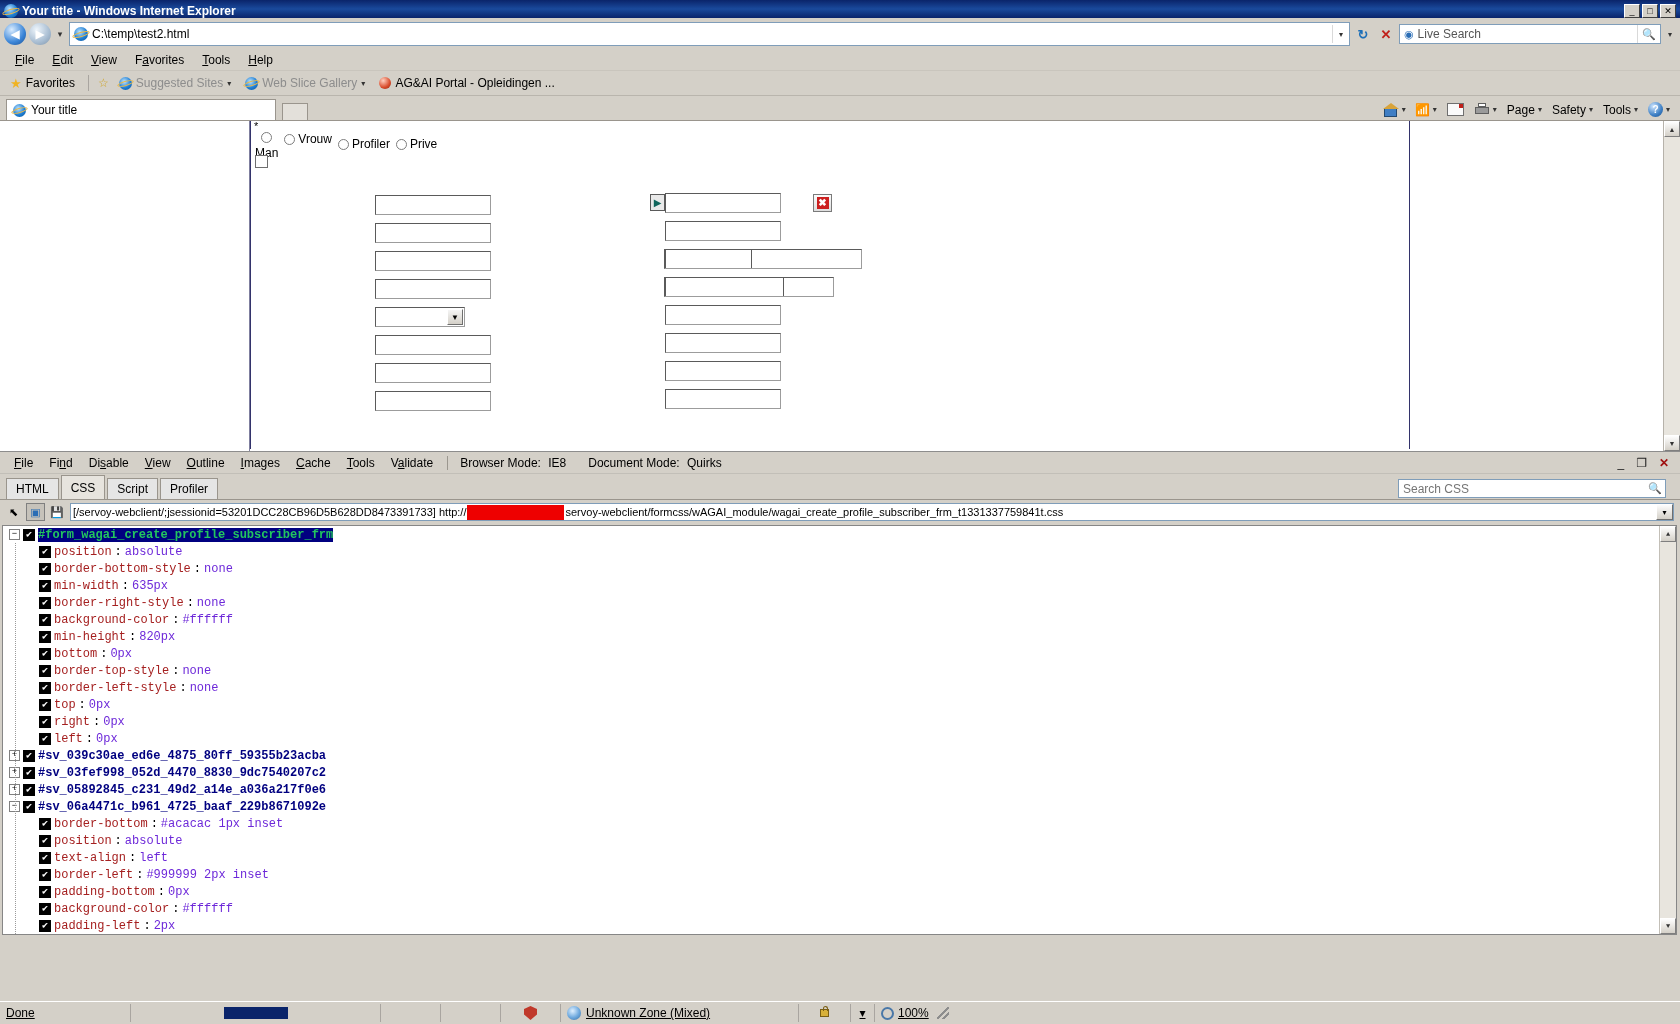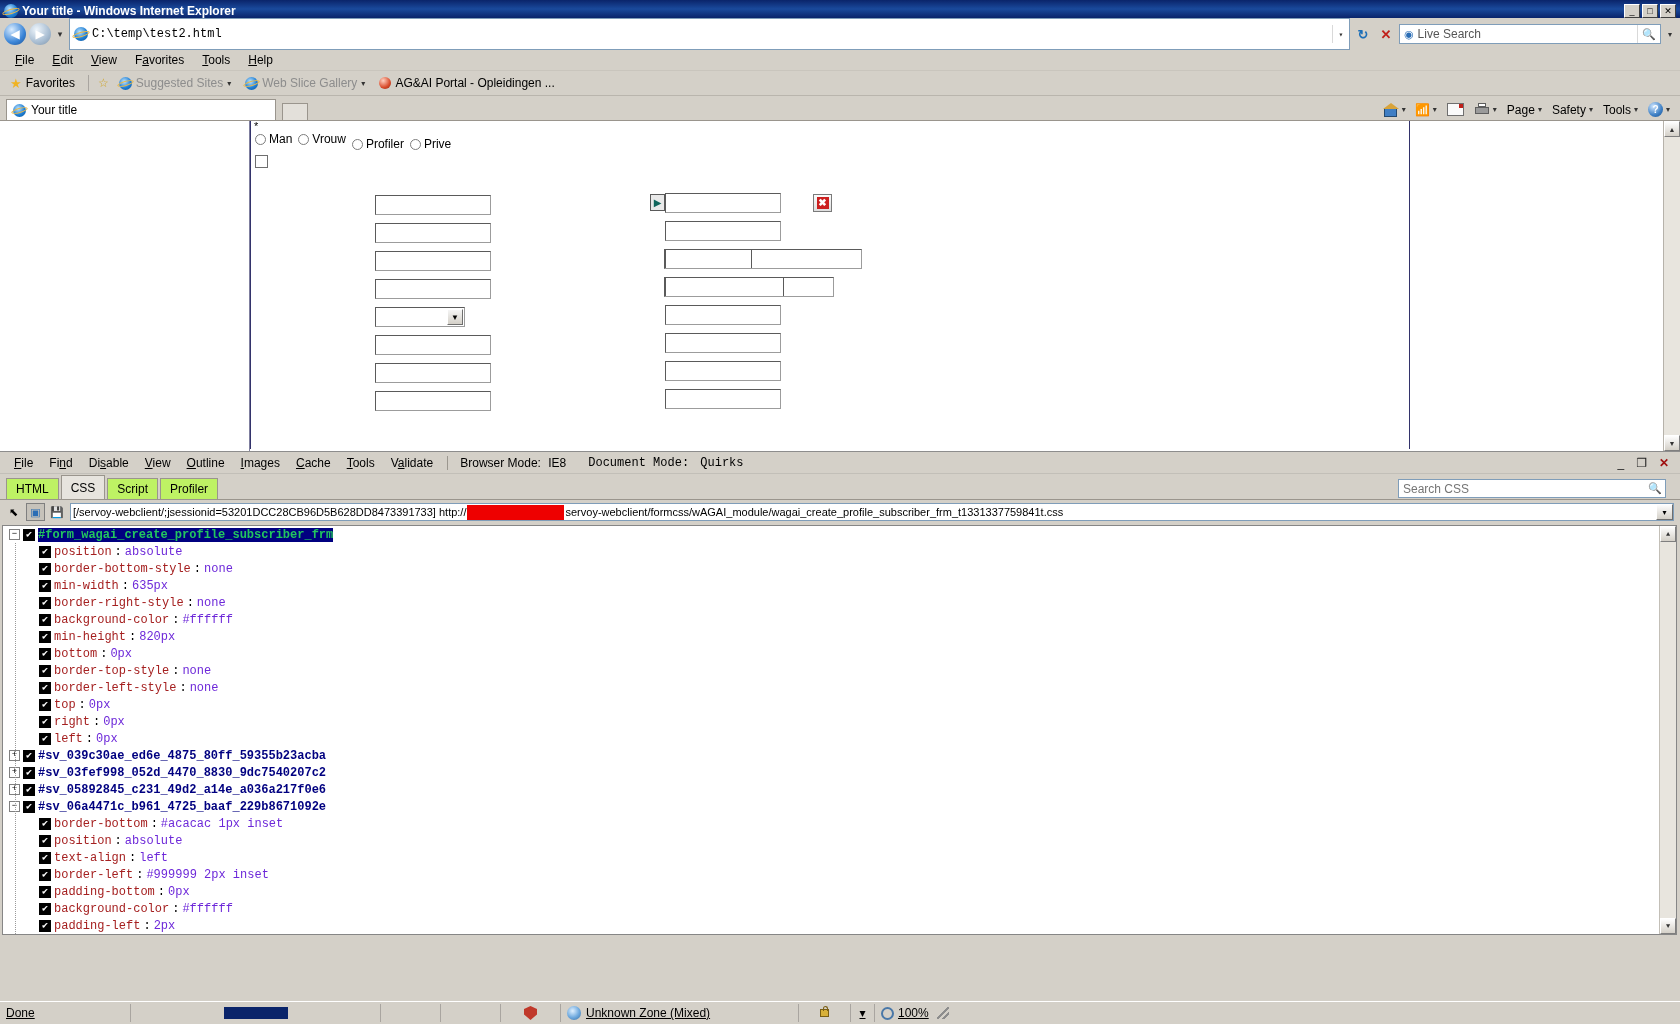--- a/index.html
+++ b/index.html
@@ -71,27 +71,26 @@
     width: 22px; height: 22px; border-radius: 50%;
     flex: 0 0 auto;
     display:flex; align-items:center; justify-content:center;
     color:#fff; font-size:12px;
   }
   .navbtn.back  { background: radial-gradient(circle at 35% 30%, #d9ecff, #3c86d8 60%, #1a4d8f); }
   .navbtn.fwd   { background: radial-gradient(circle at 35% 30%, #eef5fb, #a8bdd2 60%, #7e93a8); }
   .navcaret { width:12px; text-align:center; color:#333; font-size:9px; }
   .addrbox {
     flex: 1 1 auto;
-    height: 32px;
+    height: 24px;
     background: #fff;
     border: 1px solid #7f9db9;
     display: flex;
     align-items: center;
     box-sizing: border-box;
-    font-family: Liberation Mono, monospace;
   }
   .addr-ico {
     width: 14px; height: 14px; margin: 0 4px;
     border-radius:50%;
     background: radial-gradient(circle at 40% 35%, #bfe4ff 0%, #1f7fd4 55%, #0b4f93 100%);
     position:relative; flex:0 0 auto;
   }
   .addr-ico:after{
     content:""; position:absolute; left:-2px; top:5px; width:18px; height:5px;
     border:1px solid #e8b84a; border-radius:50%; transform:rotate(-16deg); box-sizing:border-box;
@@ -269,21 +268,21 @@
   }
   .asterisk { position:absolute; left: 3px; top: -1px; font-size: 11px; color:#000; }
 
   .radio-row { position: absolute; left: 4px; top: 11px; display:flex; align-items:flex-start; font-size:12px;}
   .radio { display:inline-flex; align-items:center; gap:3px; margin-right: 6px; }
   .radio .rb {
     width: 11px; height: 11px; border-radius: 50%;
     border: 1px solid #7d7d7d; background: #fff; box-sizing: border-box;
     display:inline-block;
   }
-  .r1 { margin-top: 0px; }
+  .r1 { margin-top: 0px; flex-direction: column; }
   .r2 { margin-top: 0px; }
   .r3 { margin-top: 5px; }
   .r4 { margin-top: 5px; }
 
   .chk-box {
     position: absolute; left: 4px; top: 34px;
     width: 13px; height: 13px; border: 1px solid #6f6f6f; background: #fff; box-sizing:border-box;
   }
 
   .fld {
@@ -358,21 +357,21 @@
   .dt-winbtn { font-size:12px; color:#222; padding:0 3px;}
   .dt-close { color:#a01010; font-weight:bold; }
 
   .dt-tabs {
     height: 25px; display:flex; align-items:flex-end; padding-left:6px; gap:2px;
     border-bottom: 1px solid #9a958d;
     position: relative;
   }
   .dt-tab {
     height: 21px; padding: 0 9px; font-size:12px;
-    background: #bef264;
+    background: #e5e5e5;
     border: 1px solid #9a958d; border-bottom:none;
     display:flex;align-items:center; box-sizing:border-box;
   }
   .dt-tab.active {
     background: #e7e4de; height: 24px; font-weight: normal;
   }
   .dt-search {
     position:absolute; right: 14px; bottom: 1px;
     width: 268px; height: 19px;
     background:#fff; border:1px solid #7f9db9; box-sizing:border-box;
@@ -676,21 +675,21 @@
       <span class="mi"><u>O</u>utline</span>
       <span class="mi"><u>I</u>mages</span>
       <span class="mi"><u>C</u>ache</span>
       <span class="mi"><u>T</u>ools</span>
       <span class="mi">V<u>a</u>lidate</span>
       <span class="sep"></span>
       <span class="mode">
         <span>Browser Mode:</span>
         <span style="margin-left:4px;">IE8</span>
       </span>
-      <span class="mode" style="margin-left:10px;font-family:Liberation Mono, monospace;">
+      <span class="mode" style="margin-left:10px;">
         <span>Document Mode:</span>
         <span style="margin-left:4px;">Quirks</span>
       </span>
       <span class="right">
         <span class="dt-winbtn">_</span>
         <span class="dt-winbtn">❐</span>
         <span class="dt-winbtn dt-close">✕</span>
       </span>
     </div>
 

